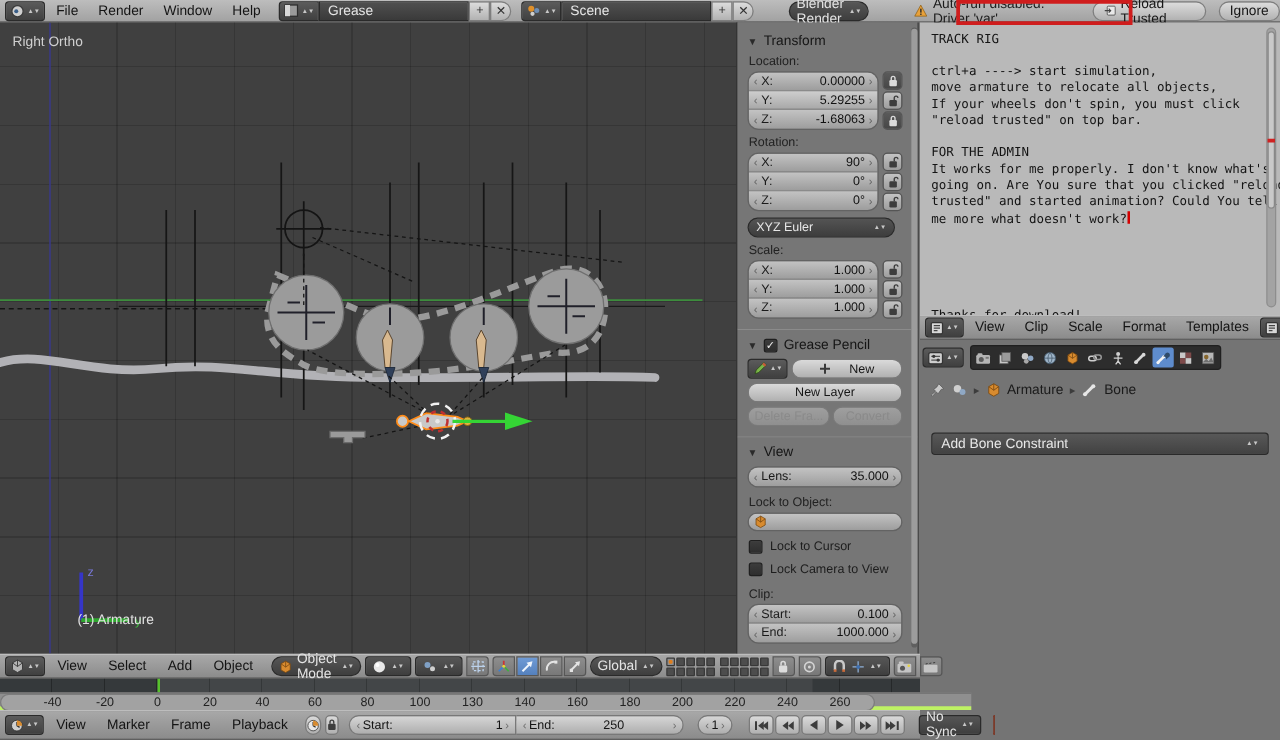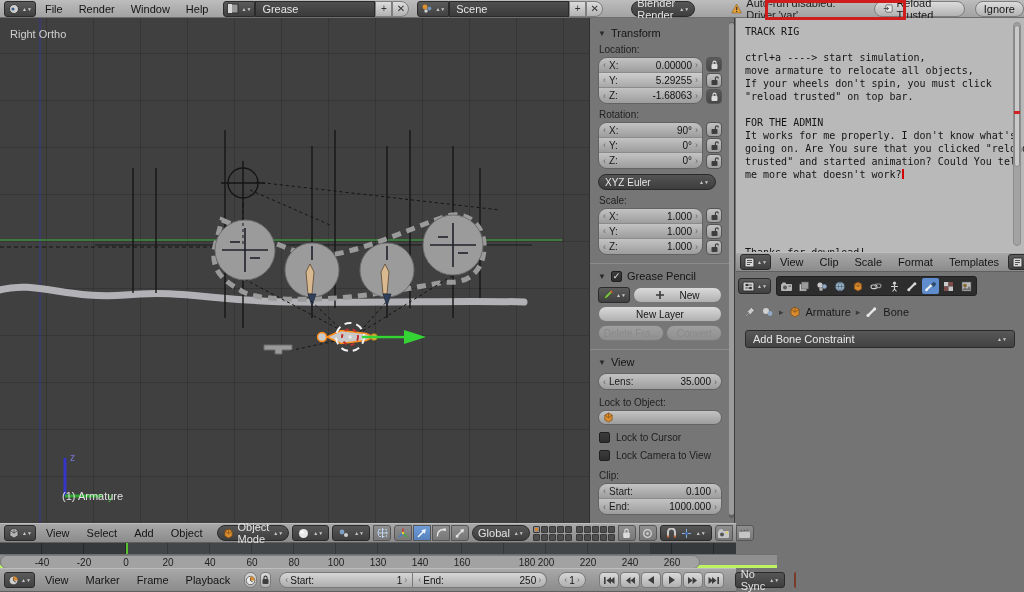--- a/index.html
+++ b/index.html
@@ -93,21 +93,21 @@
 
   #text-header { left:736px; top:252px; width:288px; height:20px; padding:0 4px; gap:2px; }
   #props { left:736px; top:272px; width:288px; height:320px; background:#747474; }
   #props-tabsrow { display:flex; align-items:center; gap:5px; padding:4px 0 0 2px; }
   #tab-strip { display:flex; align-items:center; gap:1px; background:#2d2d2d; border:1px solid #202020;
     border-radius:3px; padding:1px; }
   .ptab { width:17px; height:16px; display:flex; align-items:center; justify-content:center; border-radius:2px; }
   .ptab.active { background:#5e8ccd; }
   #breadcrumb { display:flex; align-items:center; gap:5px; padding:10px 0 0 8px; font-size:11px; color:#1a1a1a; }
   .crumb-sep { color:#3c3c3c; font-size:9px; }
-  #add-constraint { margin:12px 9px 0 9px; height:18px; border-radius:3px;
+  #add-constraint { margin:28px 9px 0 9px; height:18px; border-radius:3px;
     background:linear-gradient(#585858,#424242); border:1px solid #2a2a2a; color:#e8e8e8;
     font-size:11px; display:flex; align-items:center; padding:0 7px; }
   #add-constraint .lbl { flex:1; }
 
   
   #vp-header { left:0; top:523px; width:736px; height:20px; padding:0 4px; gap:3px; }
   .layer-grid { display:grid; grid-template-columns:repeat(5,7px); grid-template-rows:repeat(2,7px); gap:1px; }
   .lcell { background:#4d4d4d; border:1px solid #383838; border-radius:1px; position:relative; }
   .lcell.on { background:#8f8f8f; } .lcell.on::after { content:""; position:absolute; left:1px; top:1px;
     width:3px; height:3px; background:#e07f1e; border-radius:1px; }
@@ -845,21 +845,21 @@
         <span class="rtick" style="left: 83px;">-20</span>
         <span class="rtick" style="left: 125px;">0</span>
         <span class="rtick" style="left: 167px;">20</span>
         <span class="rtick" style="left: 209px;">40</span>
         <span class="rtick" style="left: 251px;">60</span>
         <span class="rtick" style="left: 293px;">80</span>
         <span class="rtick" style="left: 335px;">100</span>
         <span class="rtick" style="left: 377px;">130</span>
         <span class="rtick" style="left: 419px;">140</span>
         <span class="rtick" style="left: 461px;">160</span>
-        <span class="rtick" style="left: 503px; margin-left: 23px;">180</span>
+        <span class="rtick" style="left: 503px;">180</span>
         <span class="rtick" style="left: 545px;">200</span>
         <span class="rtick" style="left: 587px;">220</span>
         <span class="rtick" style="left: 629px;">240</span>
         <span class="rtick" style="left: 671px;">260</span>
       </div>
   </div>
   <div id="tl-header" class="abs hdr">
     <div class="icon-dd">
       <svg width="11" height="11" viewBox="0 0 11 11">
           <circle cx="5.5" cy="5.5" r="4.3" fill="#cfcfcf" stroke="#333" stroke-width="0.7"></circle>
@@ -888,21 +888,21 @@
     <div style="display:flex; margin-left:5px">
       <div class="pill" style="width:134px; border-radius:8px 0 0 8px">
         <span class="ar" style="color:rgba(0,0,0,.45); font-size:9px">‹</span>
           <span>Start:</span>
         <span style="flex:1; text-align:right">1</span>
           <span class="ar" style="color:rgba(0,0,0,.45); font-size:9px">›</span>
       </div>
       <div class="pill" style="width:134px; border-radius:0 8px 8px 0; border-left:none">
         <span class="ar" style="color:rgba(0,0,0,.45); font-size:9px">‹</span>
           <span>End:</span>
-        <span style="flex:1; text-align:right">250</span>
+        <span style="flex:1; text-align:center">250</span>
           <span class="ar" style="color:rgba(0,0,0,.45); font-size:9px">›</span>
       </div>
     </div>
     <div class="pill" style="width:88px; margin-left:8px">
       <span class="ar" style="color:rgba(0,0,0,.45); font-size:9px">‹</span>
       <span style="flex:1; text-align:right">1</span>
       <span class="ar" style="color:rgba(0,0,0,.45); font-size:9px">›</span>
     </div>
     <div class="play-group" style="margin-left:10px">
       <div class="playbtn">

